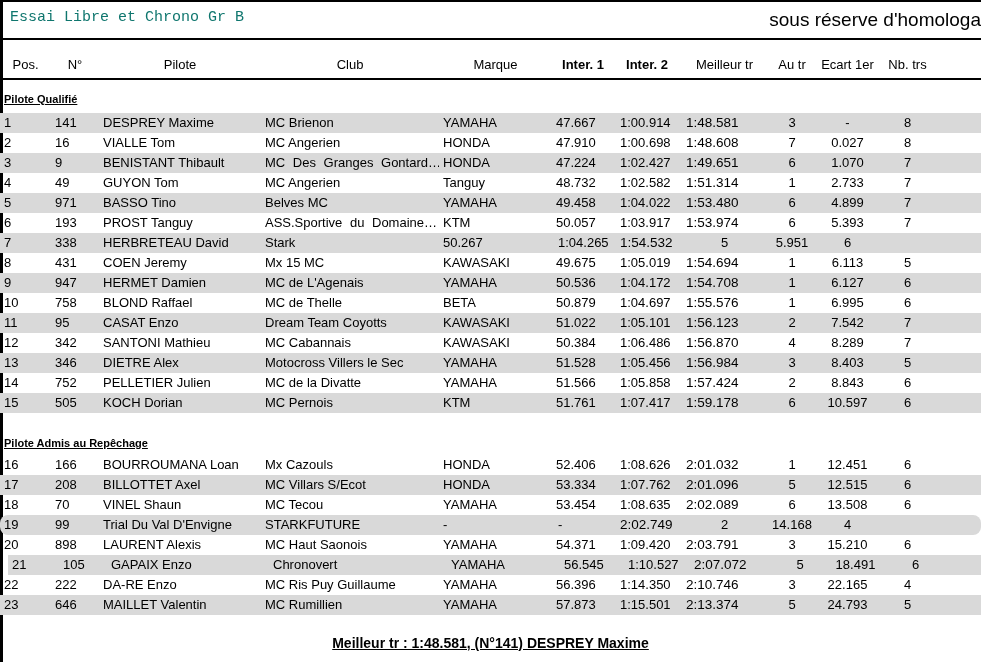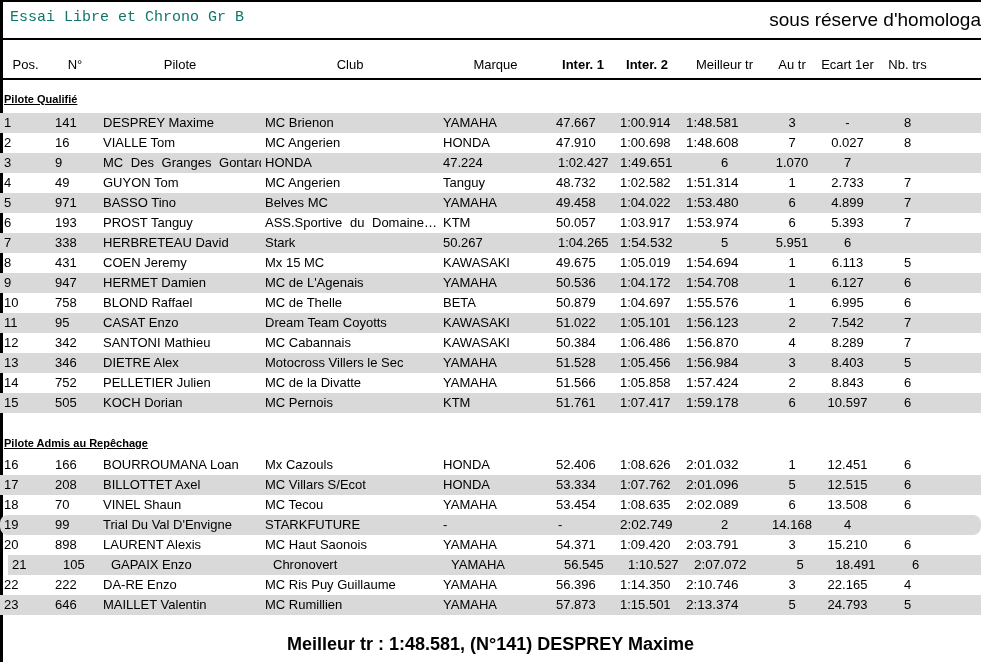--- a/index.html
+++ b/index.html
@@ -60,21 +60,21 @@
   .cell.col-pos, .cell.col-num, .cell.col-pilote, .cell.col-club,
   .cell.col-marque, .cell.col-i1 { padding-left:4px; }
   .cell.col-i2, .cell.col-best   { padding-left:6px; }
   .cell.col-best { font-size:13.5px; }
   .cell.col-autr, .cell.col-ecart, .cell.col-nb { text-align:center; }
 
   .footer {
     position:absolute; left:0; top:634px; width:981px; text-align:center;
   }
   .footer span {
-    font-size:18px; font-weight:bold; white-space:nowrap;
+    font-size:14px; font-weight:bold; text-decoration:underline; white-space:nowrap;
   }
 </style>
 </head>
 <body>
 
 <div class="page">
   <div class="edge-top"></div>
   <div class="edge-left"></div>
 
   <div class="title">Essai Libre et Chrono Gr B</div>
@@ -125,20 +125,21 @@
         <div class="cell col-i2">1:00.698</div>
         <div class="cell col-best">1:48.608</div>
         <div class="cell col-autr">7</div>
         <div class="cell col-ecart">0.027</div>
         <div class="cell col-nb">8</div>
         <div></div>
       </div>
       <div class="grid row alt" style="background: rgb(217, 217, 217);">
         <div class="cell col-pos">3</div>
         <div class="cell col-num">9</div>
+        <div class="cell col-pilote">BENISTANT Thibault</div>
         <div class="cell col-club" style="word-spacing: 4px;">MC Des Granges Gontard…</div>
         <div class="cell col-marque">HONDA</div>
         <div class="cell col-i1">47.224</div>
         <div class="cell col-i2">1:02.427</div>
         <div class="cell col-best">1:49.651</div>
         <div class="cell col-autr">6</div>
         <div class="cell col-ecart">1.070</div>
         <div class="cell col-nb">7</div>
         <div></div>
       </div>

